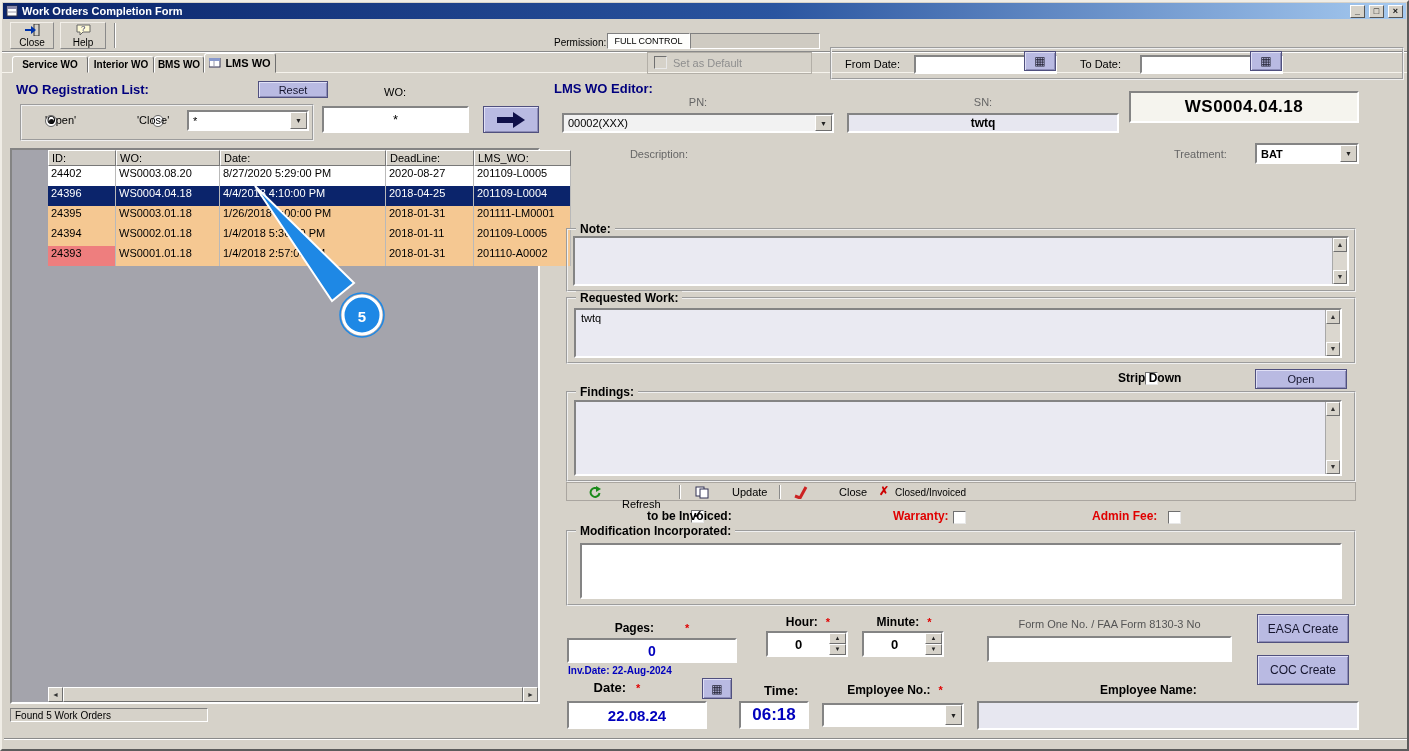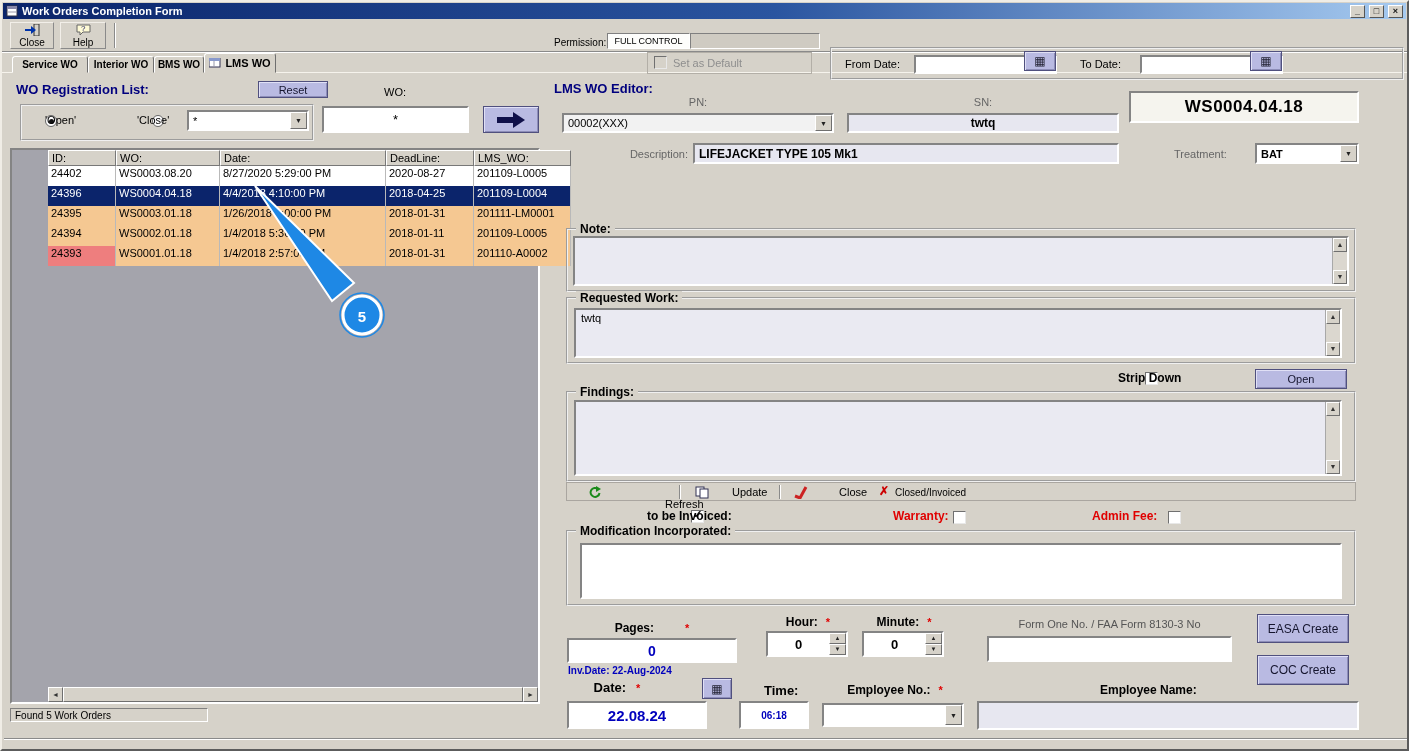--- a/index.html
+++ b/index.html
@@ -222,21 +222,20 @@
   <div class="f center graylab" style="left:560px;top:94px;width:272px;">PN:</div>
   <div class="f combo" style="left:560px;top:111px;width:272px;height:20px;background:#f2f2f2;">
     <span class="val">00002(XXX)</span>
     <span class="dd">▼</span>
   </div>
   <div class="f center graylab" style="left:845px;top:94px;width:272px;">SN:</div>
   <div class="f sunken center" style="left:845px;top:111px;width:272px;height:20px;background:#e7e7f0;font-weight:bold;font-size:12px;">twtq</div>
   <div class="f sunken center" style="left:1127px;top:89px;width:230px;height:32px;background:#f5f4ee;font-weight:bold;font-size:17px;letter-spacing:0.5px;">WS0004.04.18</div>
 
   <div class="f graylab" style="left:598px;top:146px;width:88px;text-align:right;">Description:</div>
-  <div class="f sunken vcenter" style="left:691px;top:141px;width:426px;height:21px;background:#e7e7f0;font-weight:bold;font-size:12px;padding-left:4px;">LIFEJACKET TYPE 105 Mk1</div>
   <span class="f graylab" style="left:1172px;top:146px;">Treatment:</span>
   <div class="f combo" style="left:1253px;top:141px;width:104px;height:21px;">
     <span class="val" style="font-weight:bold;">BAT</span>
     <span class="dd">▼</span>
   </div>
 
   
   <div class="groupbox" style="left:564px;top:226px;width:790px;height:64px;">
     <span class="legend">Note:</span>
   </div>
@@ -276,21 +275,21 @@
       <div class="varrow">▼</div>
     </div>
   </div>
 
   
   <div class="f" style="left:564px;top:480px;width:790px;height:19px;border:1px solid #aaa6a0;background:#d6d2c9;">
     <svg class="f" style="left:20px;top:2px;" width="14" height="14">
       <path d="M11 4 a4.5 4.5 0 1 0 1.5 4" fill="none" stroke="#1a8a1a" stroke-width="2"></path>
       <polygon points="9,1 14,4 9,7" fill="#1a8a1a"></polygon>
     </svg>
-    <span class="f" style="left:55px;top:15px;margin-left:43px;">Refresh</span>
+    <span class="f" style="left:55px;top:15px;">Refresh</span>
     <div class="f sep-v" style="left:112px;top:2px;height:14px;"></div>
     <svg class="f" style="left:128px;top:3px;" width="14" height="13">
       <rect x="1" y="1" width="8" height="9" fill="#fff" stroke="#335"></rect>
       <rect x="5" y="3" width="8" height="9" fill="#fff" stroke="#335"></rect>
     </svg>
     <span class="f" style="left:165px;top:3px;">Update</span>
     <div class="f sep-v" style="left:212px;top:2px;height:14px;"></div>
     <svg class="f" style="left:226px;top:2px;" width="15" height="14">
       <path d="M2 11 L7 13 L13 2" fill="none" stroke="#c22" stroke-width="3"></path>
     </svg>
@@ -355,21 +354,21 @@
   <div class="f center" style="left:580px;top:678px;width:70px;gap:10px;font-weight:bold;font-size:13px;">
     <span>Date:</span>
     <span class="redtxt" style="font-size:11px;">*</span>
   </div>
   <div class="f lav center" style="left:700px;top:676px;width:30px;height:21px;">
     <span style="font-size:12px;color:#223;">▦</span>
   </div>
   <div class="f sunken center blueval" style="left:565px;top:699px;width:140px;height:28px;background:#fff;font-size:15px;">22.08.24</div>
 
   <span class="f" style="left:762px;top:681px;font-weight:bold;font-size:13px;">Time:</span>
-  <div class="f sunken center blueval" style="left:737px;top:699px;width:70px;height:28px;background:#fff;font-size:10px;">06:18</div>
+  <div class="f sunken center blueval" style="left:737px;top:699px;width:70px;height:28px;background:#fff;font-size:17px;">06:18</div>
 
   <div class="f center" style="left:828px;top:681px;width:130px;gap:8px;font-weight:bold;font-size:12px;">
     <span>Employee No.:</span>
     <span class="redtxt" style="font-size:11px;">*</span>
   </div>
   <div class="f combo" style="left:820px;top:701px;width:142px;height:24px;">
     <span class="val"></span>
     <span class="dd">▼</span>
   </div>
 

